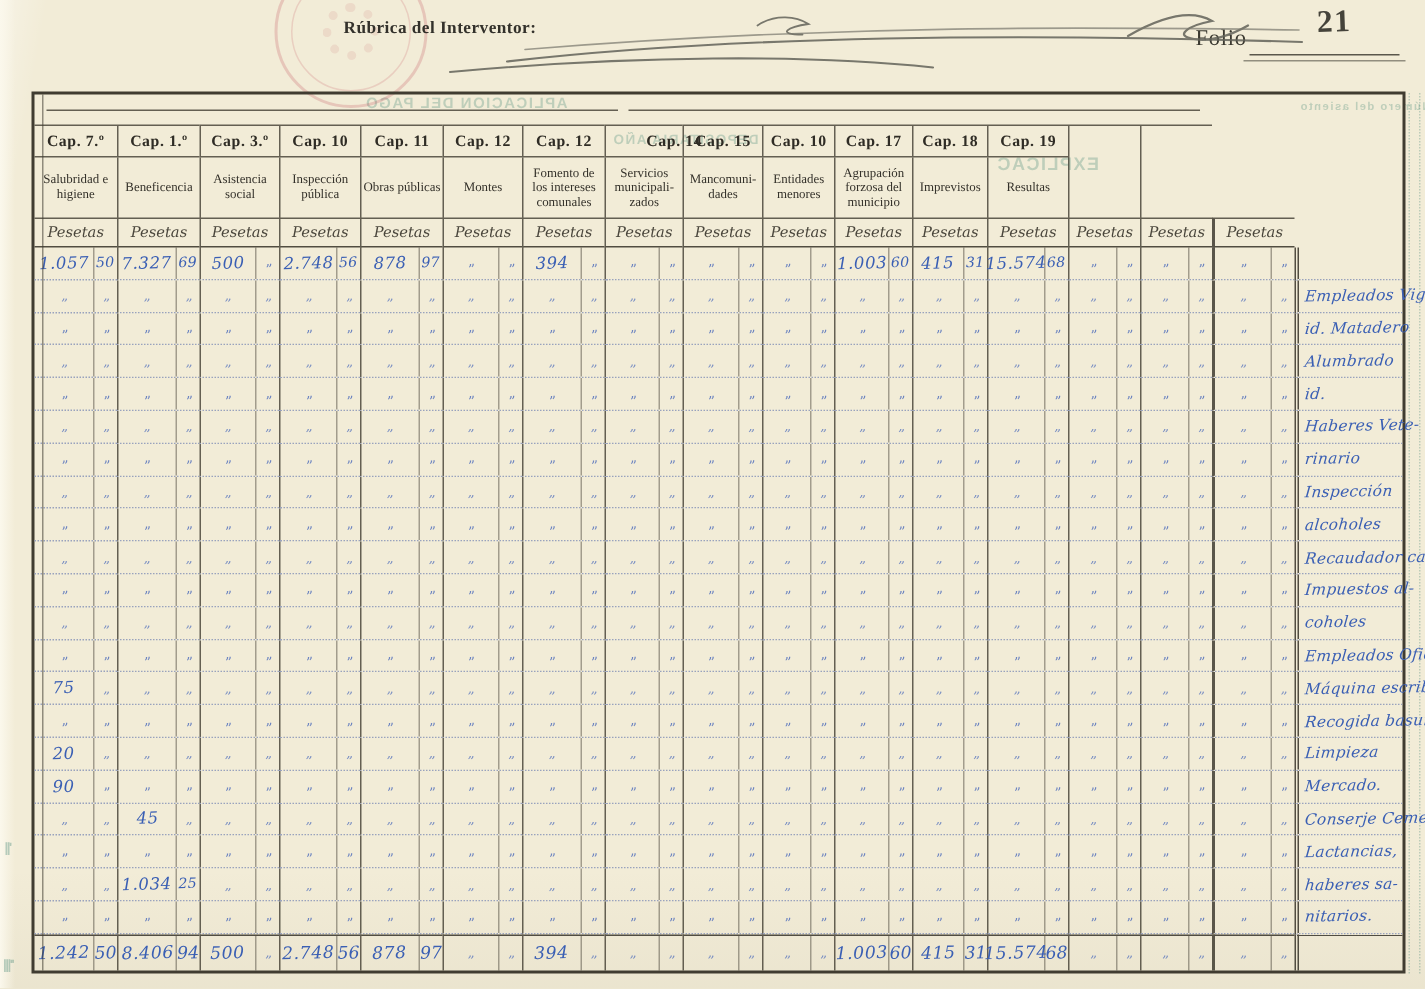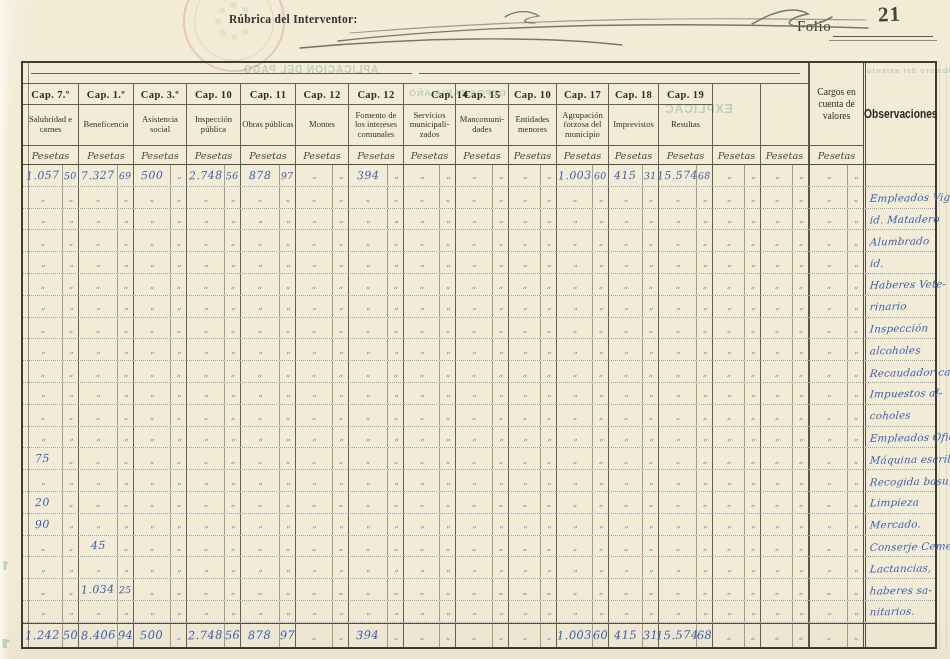--- a/index.html
+++ b/index.html
@@ -120,21 +120,21 @@
       <path d="M752,24 c26,-15 44,-17 56,-10 c-16,3 -26,10 -12,12 c10,2 24,-2 36,-9" stroke-width="1.5"></path>
     </g>
   </svg>
 
   <div id="ledger" style="grid-template-columns: 55px 55px 53px 54px 55px 53px 55px 52px 53px 48px 52px 50px 54px 48px 48px 55px 72px; grid-template-rows: 20px 22px 40px 20px repeat(21, 21.8px) 24px;">
       <div class="cell band-title" style="grid-area: 1 / 1 / auto / 16;">
         <span class="hline"></span>
         <span class="hline"></span>
       </div>
       <div class="cell caphead " style="grid-area: 2 / 1;">Cap. 7.º</div>
-      <div class="cell deschead " style="grid-area: 3 / 1;">Salubridad e carnes</div>
+      <div class="cell deschead " style="grid-area: 3 / 1;">Salubridad e higiene</div>
       <div class="cell peshead " style="grid-area: 4 / 1;">Pesetas</div>
       <div class="cell caphead vl" style="grid-area: 2 / 2;">Cap. 1.º</div>
       <div class="cell deschead vl" style="grid-area: 3 / 2;">Beneficencia</div>
       <div class="cell peshead vl" style="grid-area: 4 / 2;">Pesetas</div>
       <div class="cell caphead vl" style="grid-area: 2 / 3;">Cap. 3.º</div>
       <div class="cell deschead vl" style="grid-area: 3 / 3;">Asistencia social</div>
       <div class="cell peshead vl" style="grid-area: 4 / 3;">Pesetas</div>
       <div class="cell caphead vl" style="grid-area: 2 / 4;">Cap. 10</div>
       <div class="cell deschead vl" style="grid-area: 3 / 4;">Inspección pública</div>
       <div class="cell peshead vl" style="grid-area: 4 / 4;">Pesetas</div>
@@ -162,25 +162,21 @@
       <div class="cell caphead vl" style="grid-area: 2 / 12;">Cap. 18</div>
       <div class="cell deschead vl" style="grid-area: 3 / 12;">Imprevistos</div>
       <div class="cell peshead vl" style="grid-area: 4 / 12;">Pesetas</div>
       <div class="cell caphead vl" style="grid-area: 2 / 13;">Cap. 19</div>
       <div class="cell deschead vl" style="grid-area: 3 / 13;">Resultas</div>
       <div class="cell peshead vl" style="grid-area: 4 / 13;">Pesetas</div>
       <div class="cell capempty vl" style="grid-area: 2 / 14 / 4;"></div>
       <div class="cell peshead vl" style="grid-area: 4 / 14;">Pesetas</div>
       <div class="cell capempty vl" style="grid-area: 2 / 15 / 4;"></div>
       <div class="cell peshead vl" style="grid-area: 4 / 15;">Pesetas</div>
-      <div class="cell cargoshead vl2" style="grid-area: 1 / 16 / 4;">Cargos en cuenta de valores</div>
       <div class="cell peshead vl2" style="grid-area: 4 / 16;">Pesetas</div>
-      <div class="cell obshead vldbl" style="grid-area: 1 / 17 / 5;">
-        <span>Observaciones</span>
-      </div>
       <div class="cell money " style="grid-area: 5 / 1;">
         <span class="main">
           <span class="hw">1.057</span>
         </span>
         <span class="cts">
           <span class="hw">50</span>
         </span>
       </div>
       <div class="cell money vl" style="grid-area: 5 / 2;">
         <span class="main">

